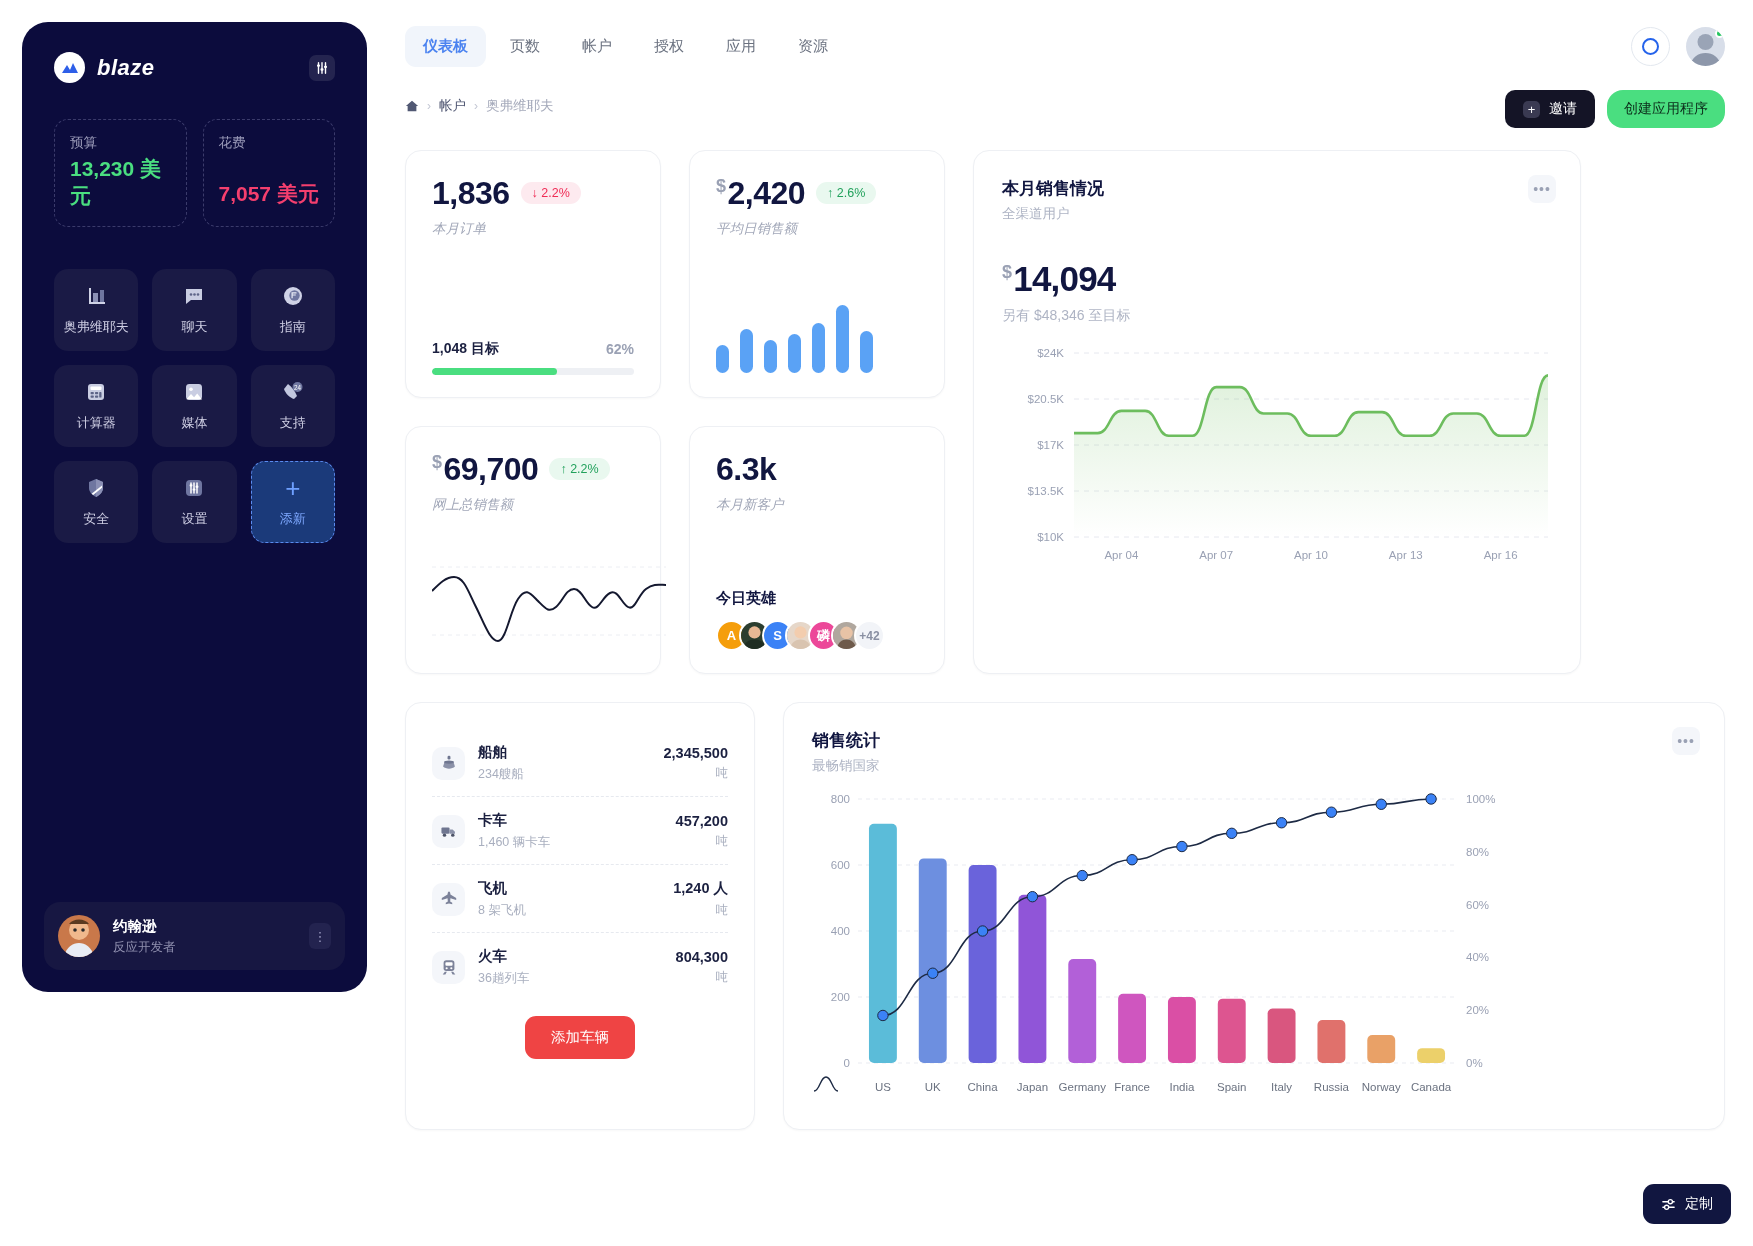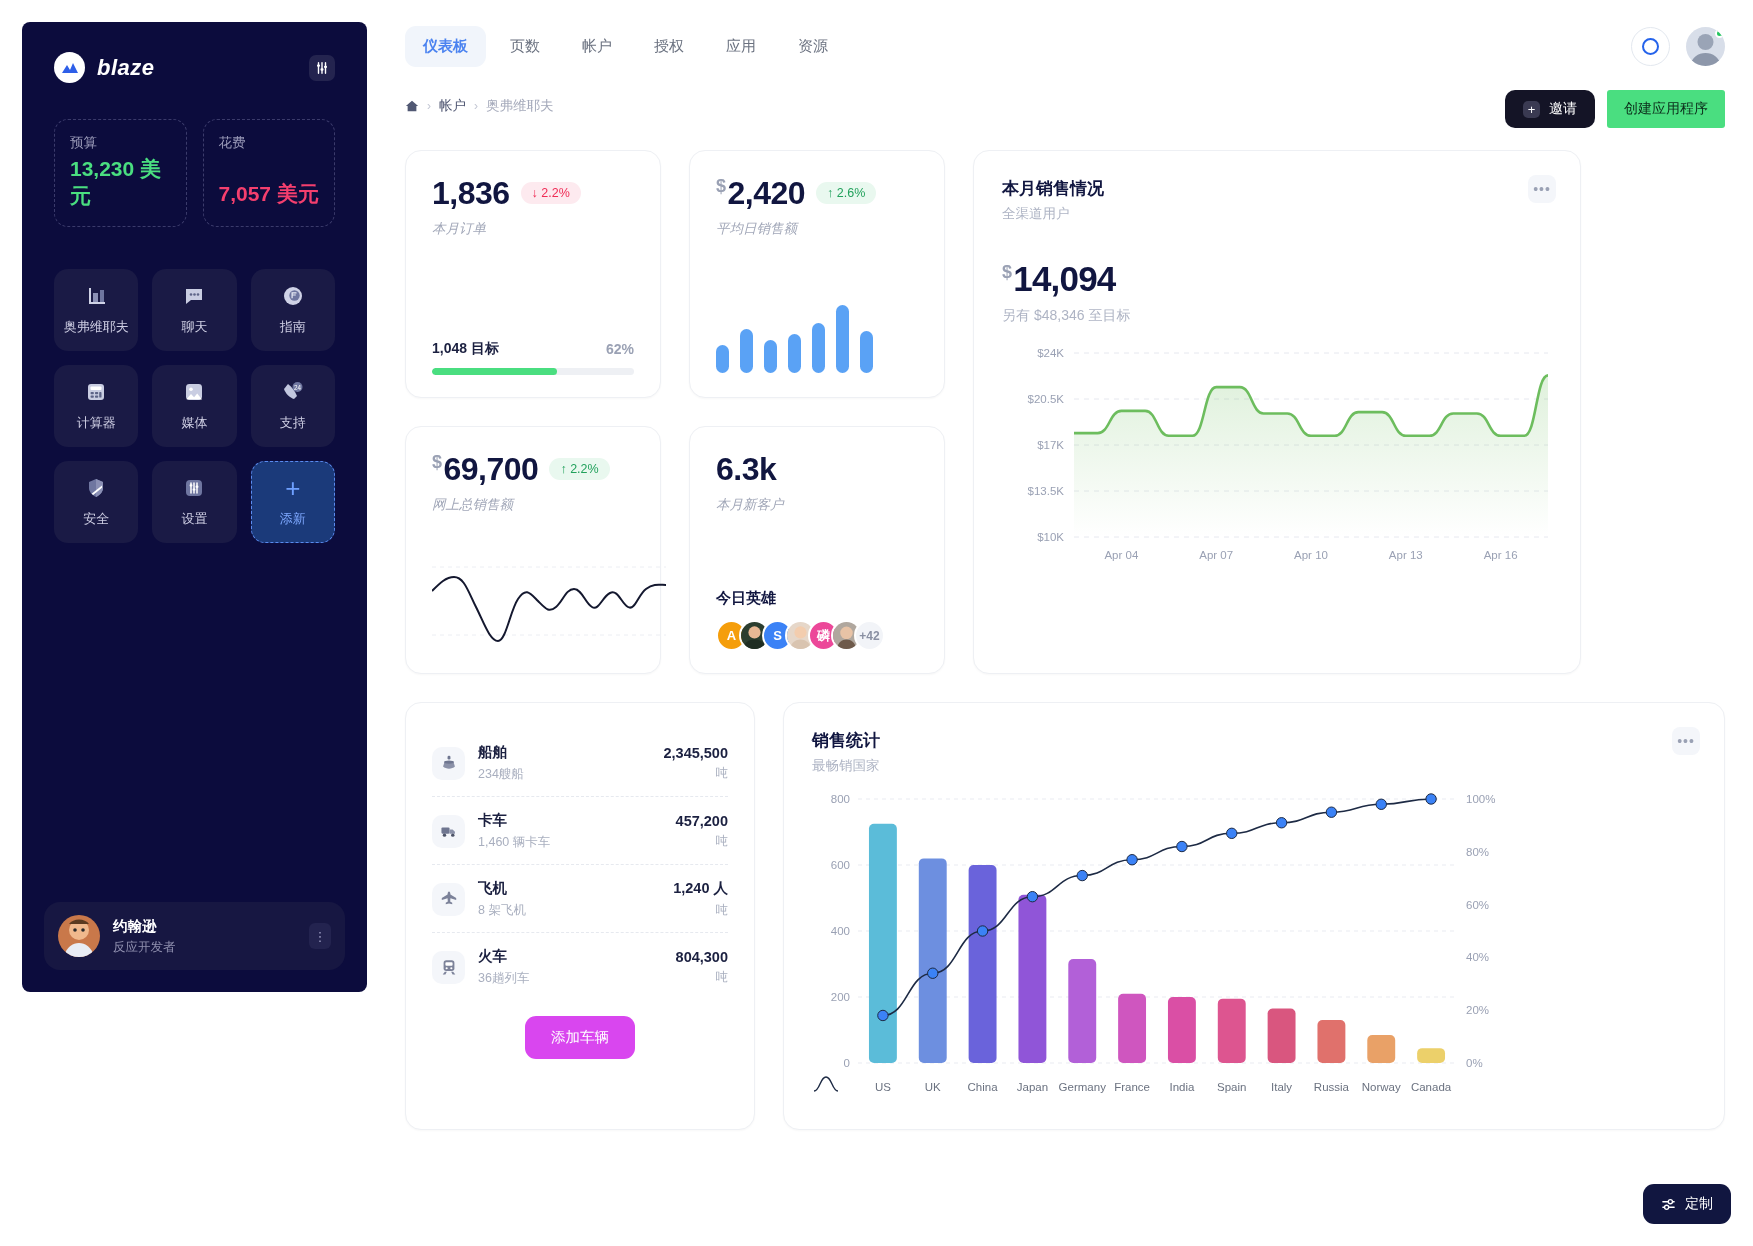--- a/index.html
+++ b/index.html
@@ -9,21 +9,21 @@
     font-family: "Liberation Sans", "DejaVu Sans", sans-serif;
     overflow: hidden;
   }
   .app { display: flex; width: 1753px; height: 1246px; }
 
   
   .sidebar {
     width: 345px; min-width: 345px;
     margin: 22px 0 22px 22px;
     background: #0c0c3d;
-    border-radius: 8px;
+    border-radius: 26px;
     position: relative;
     display: flex; flex-direction: column;
     color: #fff;
     height: 970px;
   }
   .sb-top { display: flex; align-items: center; justify-content: space-between; padding: 30px 32px 0 32px; }
   .brand { display: flex; align-items: center; gap: 12px; }
   .brand-logo {
     width: 31px; height: 31px; border-radius: 50%;
     background: #fff; display: flex; align-items: center; justify-content: center;
@@ -96,21 +96,21 @@
   .crumb-link { color: #4d5470; }
   .sep { color: #c3c7d4; font-size: 12px; }
   .title-actions { margin-left: auto; display: flex; gap: 12px; margin-top: 4px; }
   .btn-invite {
     background: #141426; color: #fff; font-size: 14px; border-radius: 10px;
     padding: 0 18px; height: 38px; display: flex; align-items: center; gap: 9px;
   }
   .inv-plus { width: 17px; height: 17px; border-radius: 5px; background: #3a3a52;
               display: flex; align-items: center; justify-content: center; font-size: 13px; line-height: 1; }
   .btn-create {
-    background: #4ade80; color: #0c2c1a; font-size: 14px; border-radius: 3px;
+    background: #4ade80; color: #0c2c1a; font-size: 14px; border-radius: 16px;
     padding: 0 17px; height: 38px; display: flex; align-items: center; font-weight: 500;
   }
 
   
   .grid { display: flex; gap: 28px; margin-top: 22px; }
   .col-left { display: flex; flex-direction: column; gap: 28px; }
   .card {
     background: #fff; border: 1px solid #eef0f4; border-radius: 16px;
     box-shadow: 0 1px 2px rgba(17,24,39,.03);
   }
@@ -160,21 +160,21 @@
                border-radius: 9px; padding: 9px 13px; }
   .fl-row { display: flex; align-items: center; padding: 14px 0 13px 0; border-bottom: 1px dashed #e6e9ef; }
   .fl-row:last-of-type { border-bottom: none; }
   .fl-ico { width: 33px; height: 33px; border-radius: 10px; background: #f4f6fa;
             display: flex; align-items: center; justify-content: center; margin-right: 13px; }
   .fl-t { font-size: 14.5px; font-weight: bold; color: #1b2040; }
   .fl-s { font-size: 12.5px; color: #a9afbf; margin-top: 4px; }
   .fl-r { margin-left: auto; text-align: right; }
   .fl-v { font-size: 14.5px; font-weight: bold; color: #1b2040; }
   .fl-u { font-size: 12.5px; color: #a9afbf; margin-top: 4px; }
-  .btn-blue { align-self: center; margin-top: 16px; background: #d946ef; color: #fff;
+  .btn-blue { align-self: center; margin-top: 16px; background: #ef4444; color: #fff;
               font-size: 14.5px; border-radius: 11px; padding: 12px 26px; font-weight: 500; }
 
   .stats-card { flex: 1; height: 428px; padding: 26px 28px 18px 28px; position: relative; }
 
   .customize {
     position: absolute; right: 22px; bottom: 22px;
     background: #111640; color: #fff; font-size: 14px; border-radius: 11px;
     padding: 11px 18px; display: flex; align-items: center; gap: 9px;
   }
   svg { display: block; }

